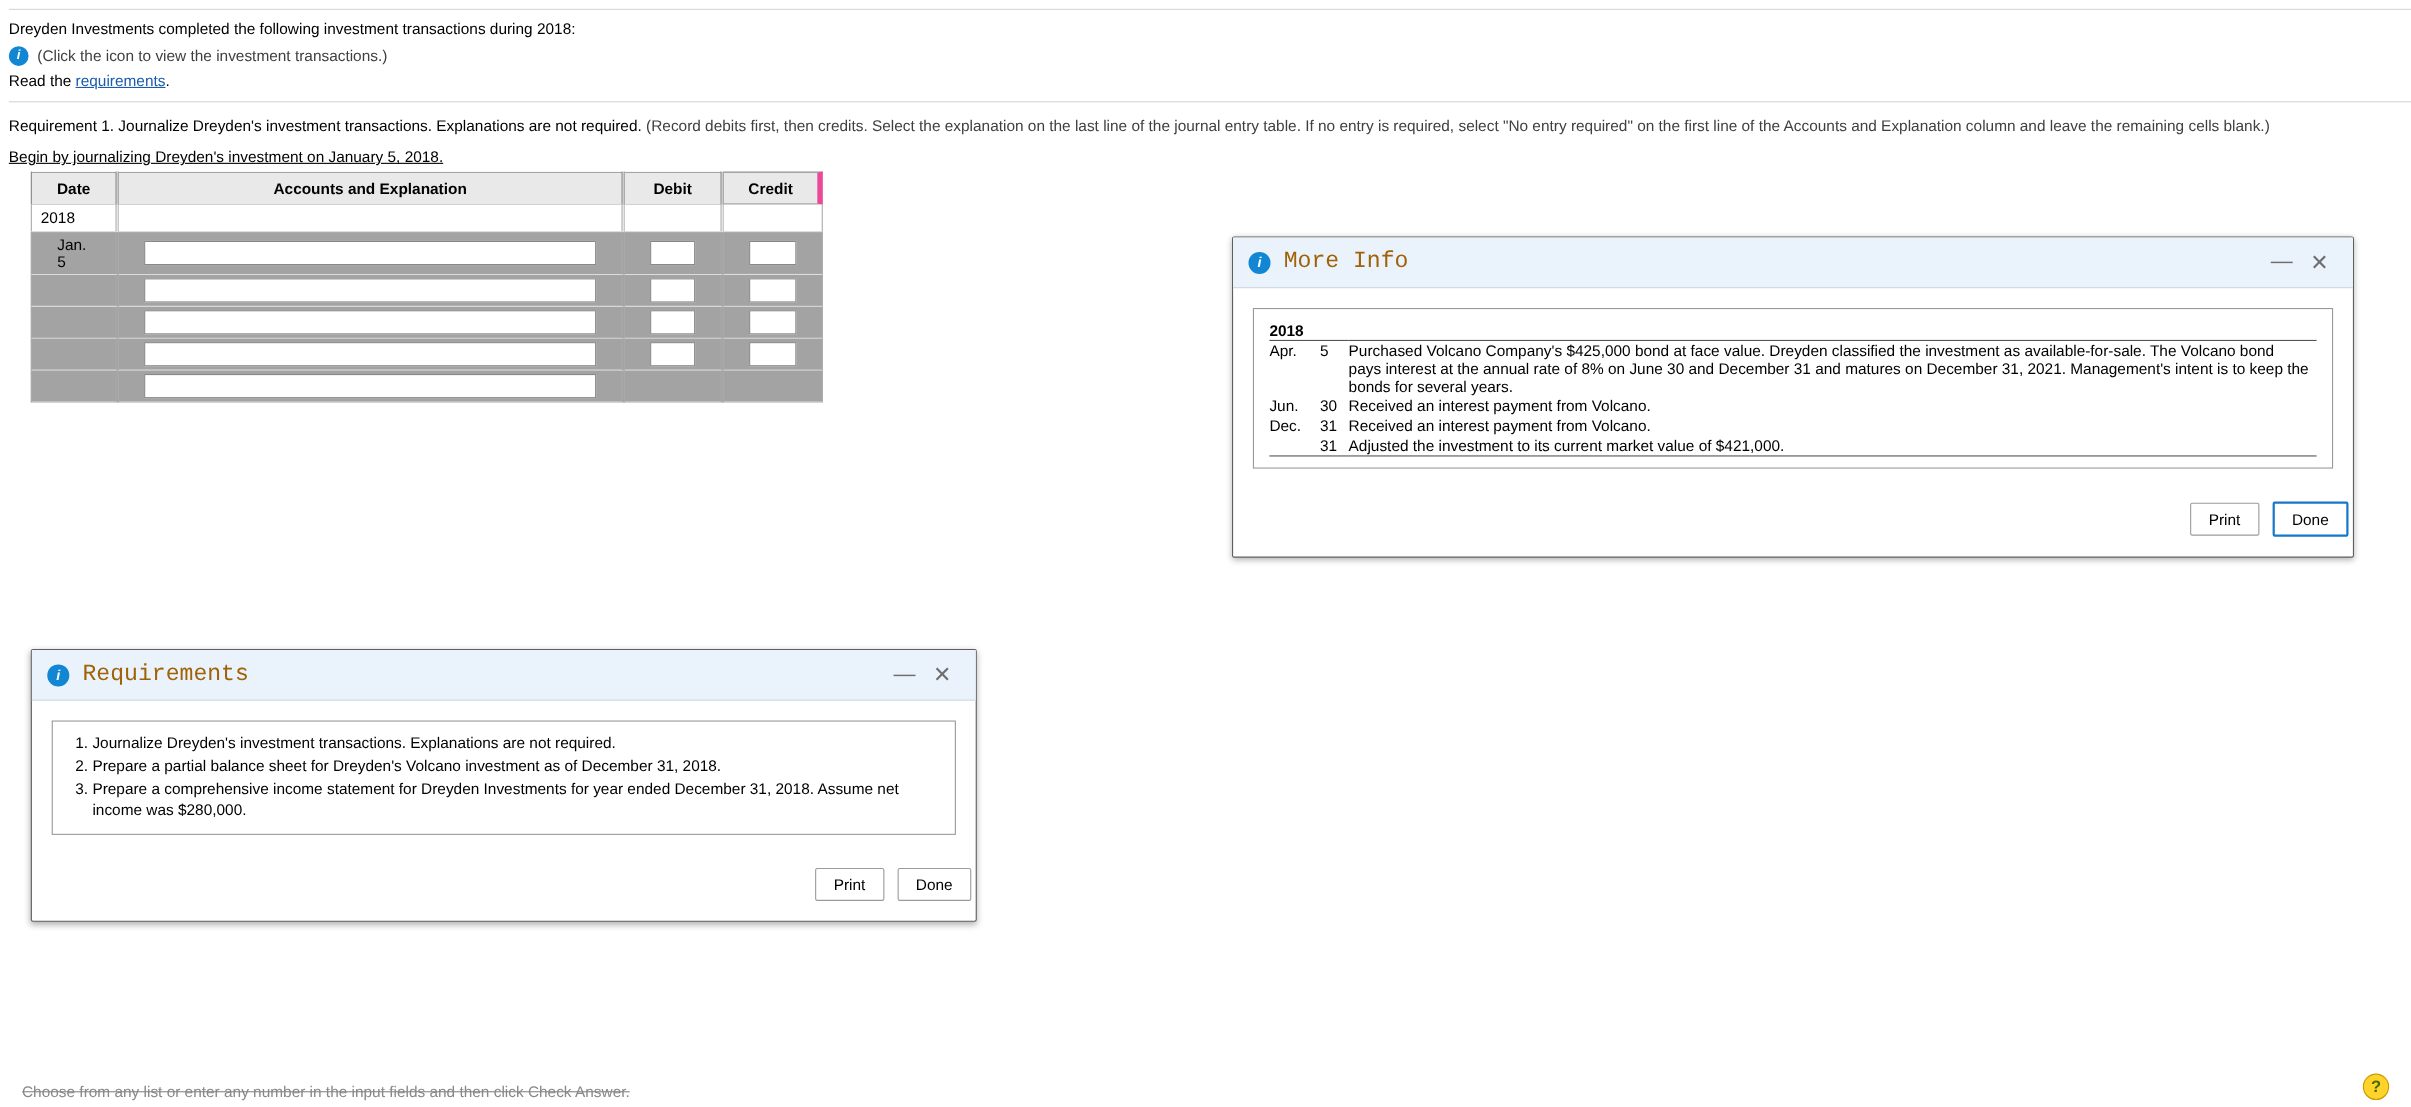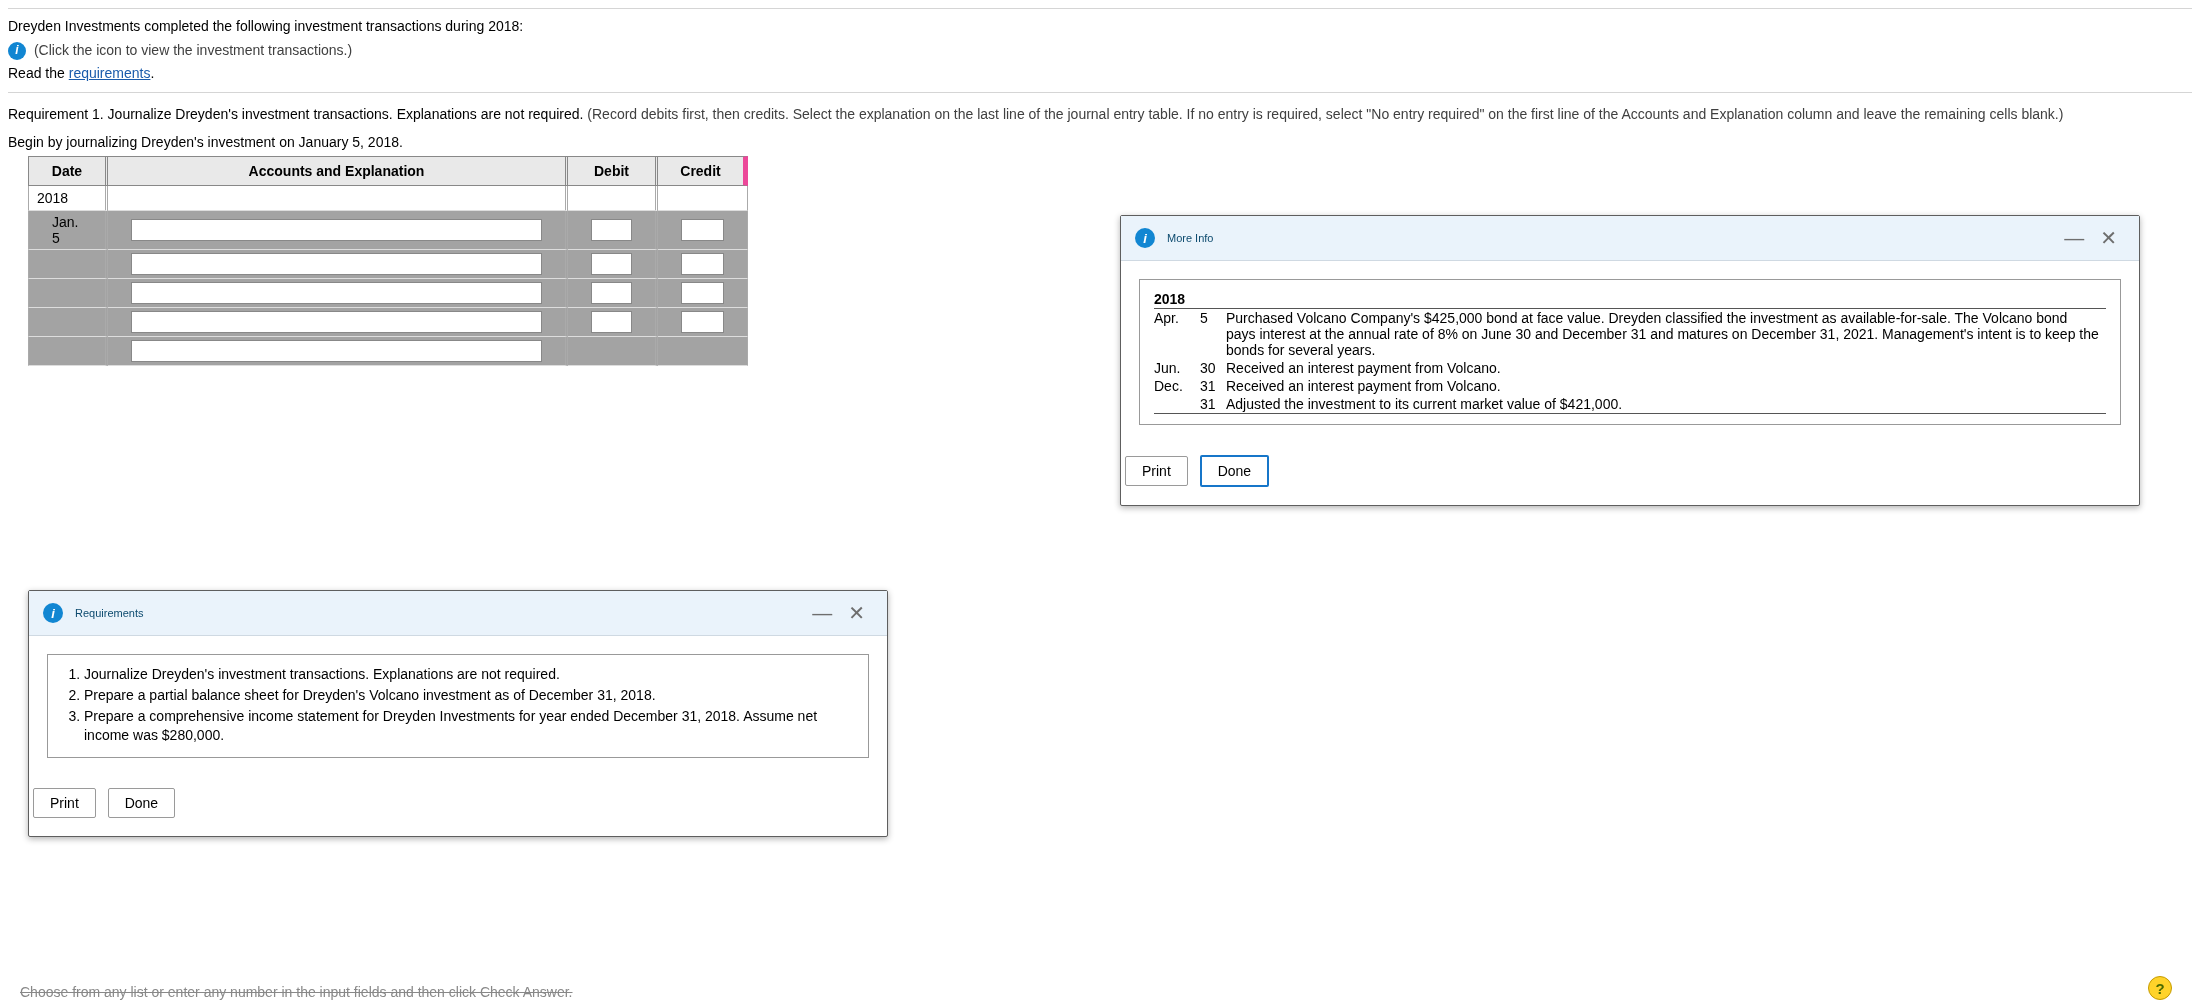--- a/index.html
+++ b/index.html
@@ -14,21 +14,21 @@
     background: #1186d2; color: #fff; font-weight: bold; font-style: italic;
     font-size: 13px; vertical-align: middle; margin-right: 4px;
   }
   .info-icon.small { width:18px; height:18px; font-size:12px;}
   .green { color: #404040; }
   a.req-link { color: #1a5bab; text-decoration: underline; }
   .read-req { margin: 12px 0 8px 0; }
   hr.sep { border: none; border-top: 1px solid #d5d5d5; margin: 8px 0 12px 0; }
   .requirement-txt { margin: 8px 8px 8px 0; line-height: 1.4; }
   .requirement-txt b { font-weight: normal; }
-  .begin { margin: 10px 0 6px 0; }
+  .begin { margin: 10px 0 6px 0; text-decoration: underline; }
   
   .journal { border-collapse: separate; border-spacing: 0; margin-left: 20px; }
   .journal th {
     background: #e9e9e9; font-weight: bold; padding: 6px 10px;
     border-top: 1px solid #888; border-bottom: 1px solid #888;
     border-right: 3px double #888;
   }
   .journal th:first-child { border-left: 1px solid #888; }
   .journal th:last-child { border-right: 5px solid #ec4899; }
   .journal td {
@@ -48,26 +48,26 @@
   
   .popup {
     position: absolute; background: #fff;
     border: 1px solid #5e5e5e; box-shadow: 0 2px 6px rgba(0,0,0,.3);
     border-radius: 2px;
   }
   .popup .titlebar {
     background: #eaf3fb; border-bottom: 1px solid #cfd9e2;
     display: flex; align-items: center; padding: 10px 14px;
   }
-  .popup .titlebar .title { margin-left: 8px; color: #0c4a6e; font-size: 11px; }
+  .popup .titlebar .title { margin-left: 8px; color: #a16207; font-size: 21px; font-family: Liberation Mono, monospace; }
   .popup .titlebar .spacer { flex: 1; }
   .popup .winbtn { cursor: pointer; color: #6e6e6e; font-size: 20px; padding: 0 8px; user-select: none; }
   .popup .body { padding: 18px; }
   .popup .inner-box { border: 1px solid #999; padding: 10px 14px; }
-  .popup .footer { text-align: left; padding: 12px 0 18px 0; }
+  .popup .footer { text-align: right; padding: 12px 0 18px 0; }
   .btn { display: inline-block; border: 1px solid #9a9a9a; background: #fff; padding: 6px 16px; font-size: 14px; cursor: pointer; border-radius: 2px; margin: 0 4px; }
   .btn.primary { border: 2px solid #1676c9; }
   
   .mi-table { width: 100%; border-collapse: collapse; font-size: 14px; }
   .mi-table td { vertical-align: top; padding: 1px 6px 1px 0; }
   .mi-table .mon { width: 46px; }
   .mi-table .day { width: 26px; text-align: left; }
   .mi-table .yr td { font-weight: bold; border-bottom: 1px solid #555; }
   .mi-table tr:last-child td { border-bottom: 1px solid #555; }
   

